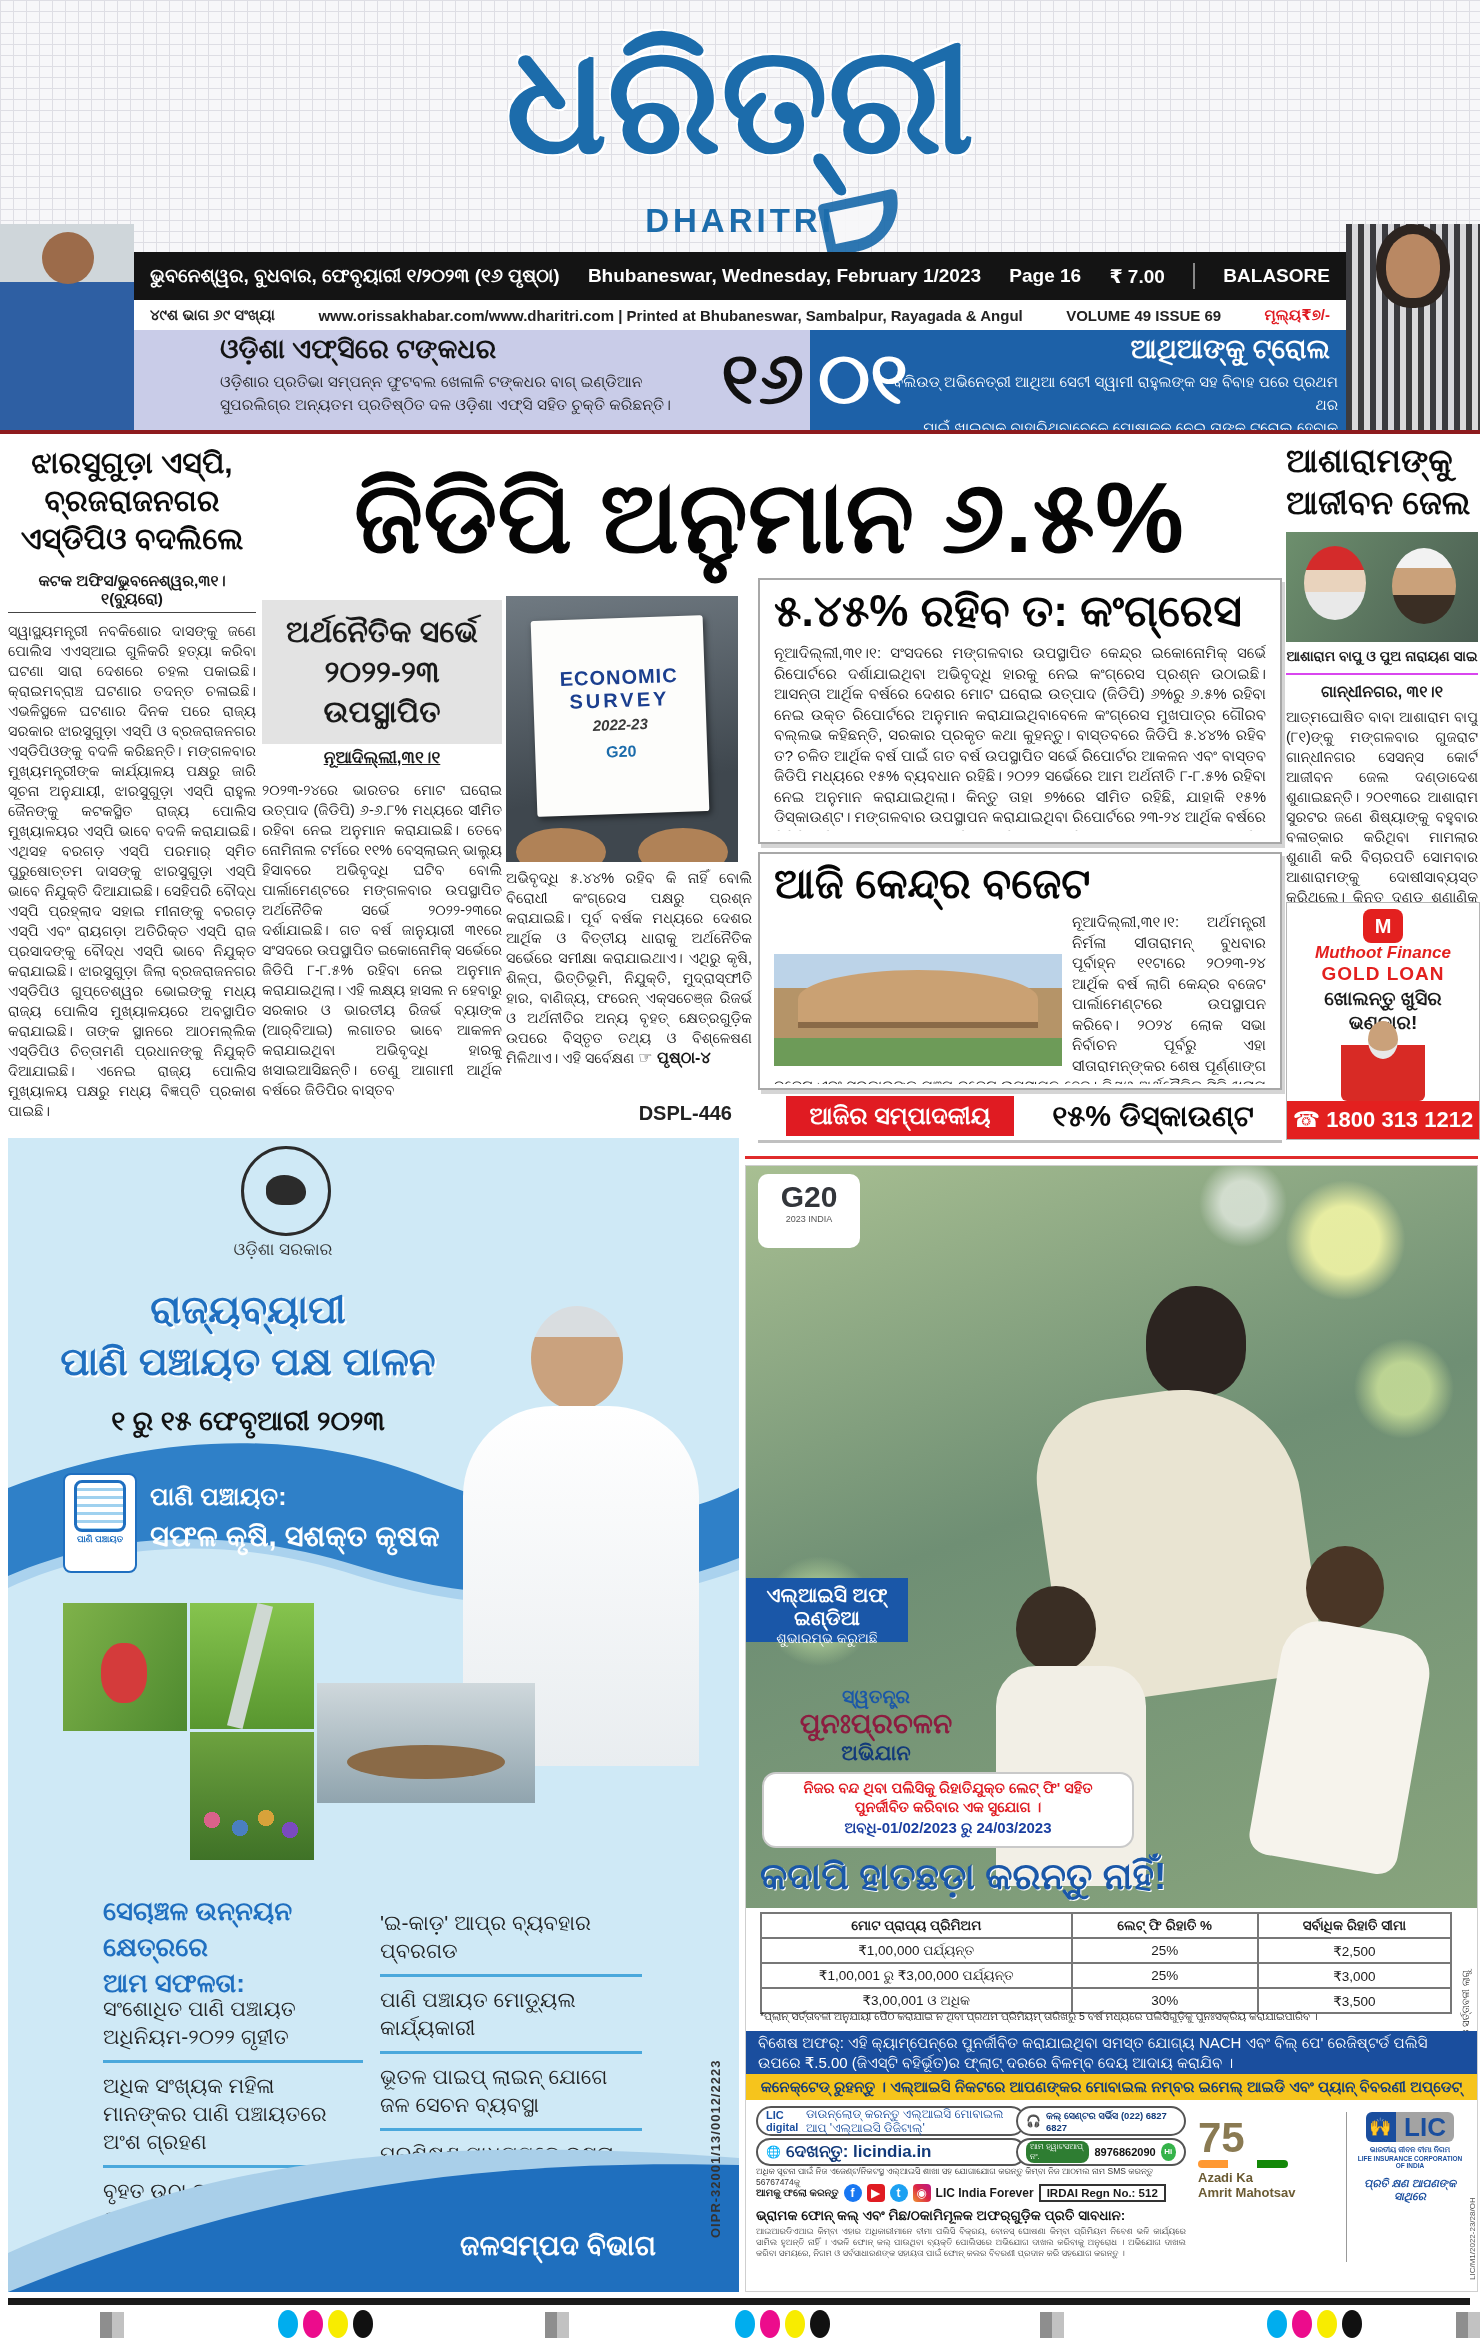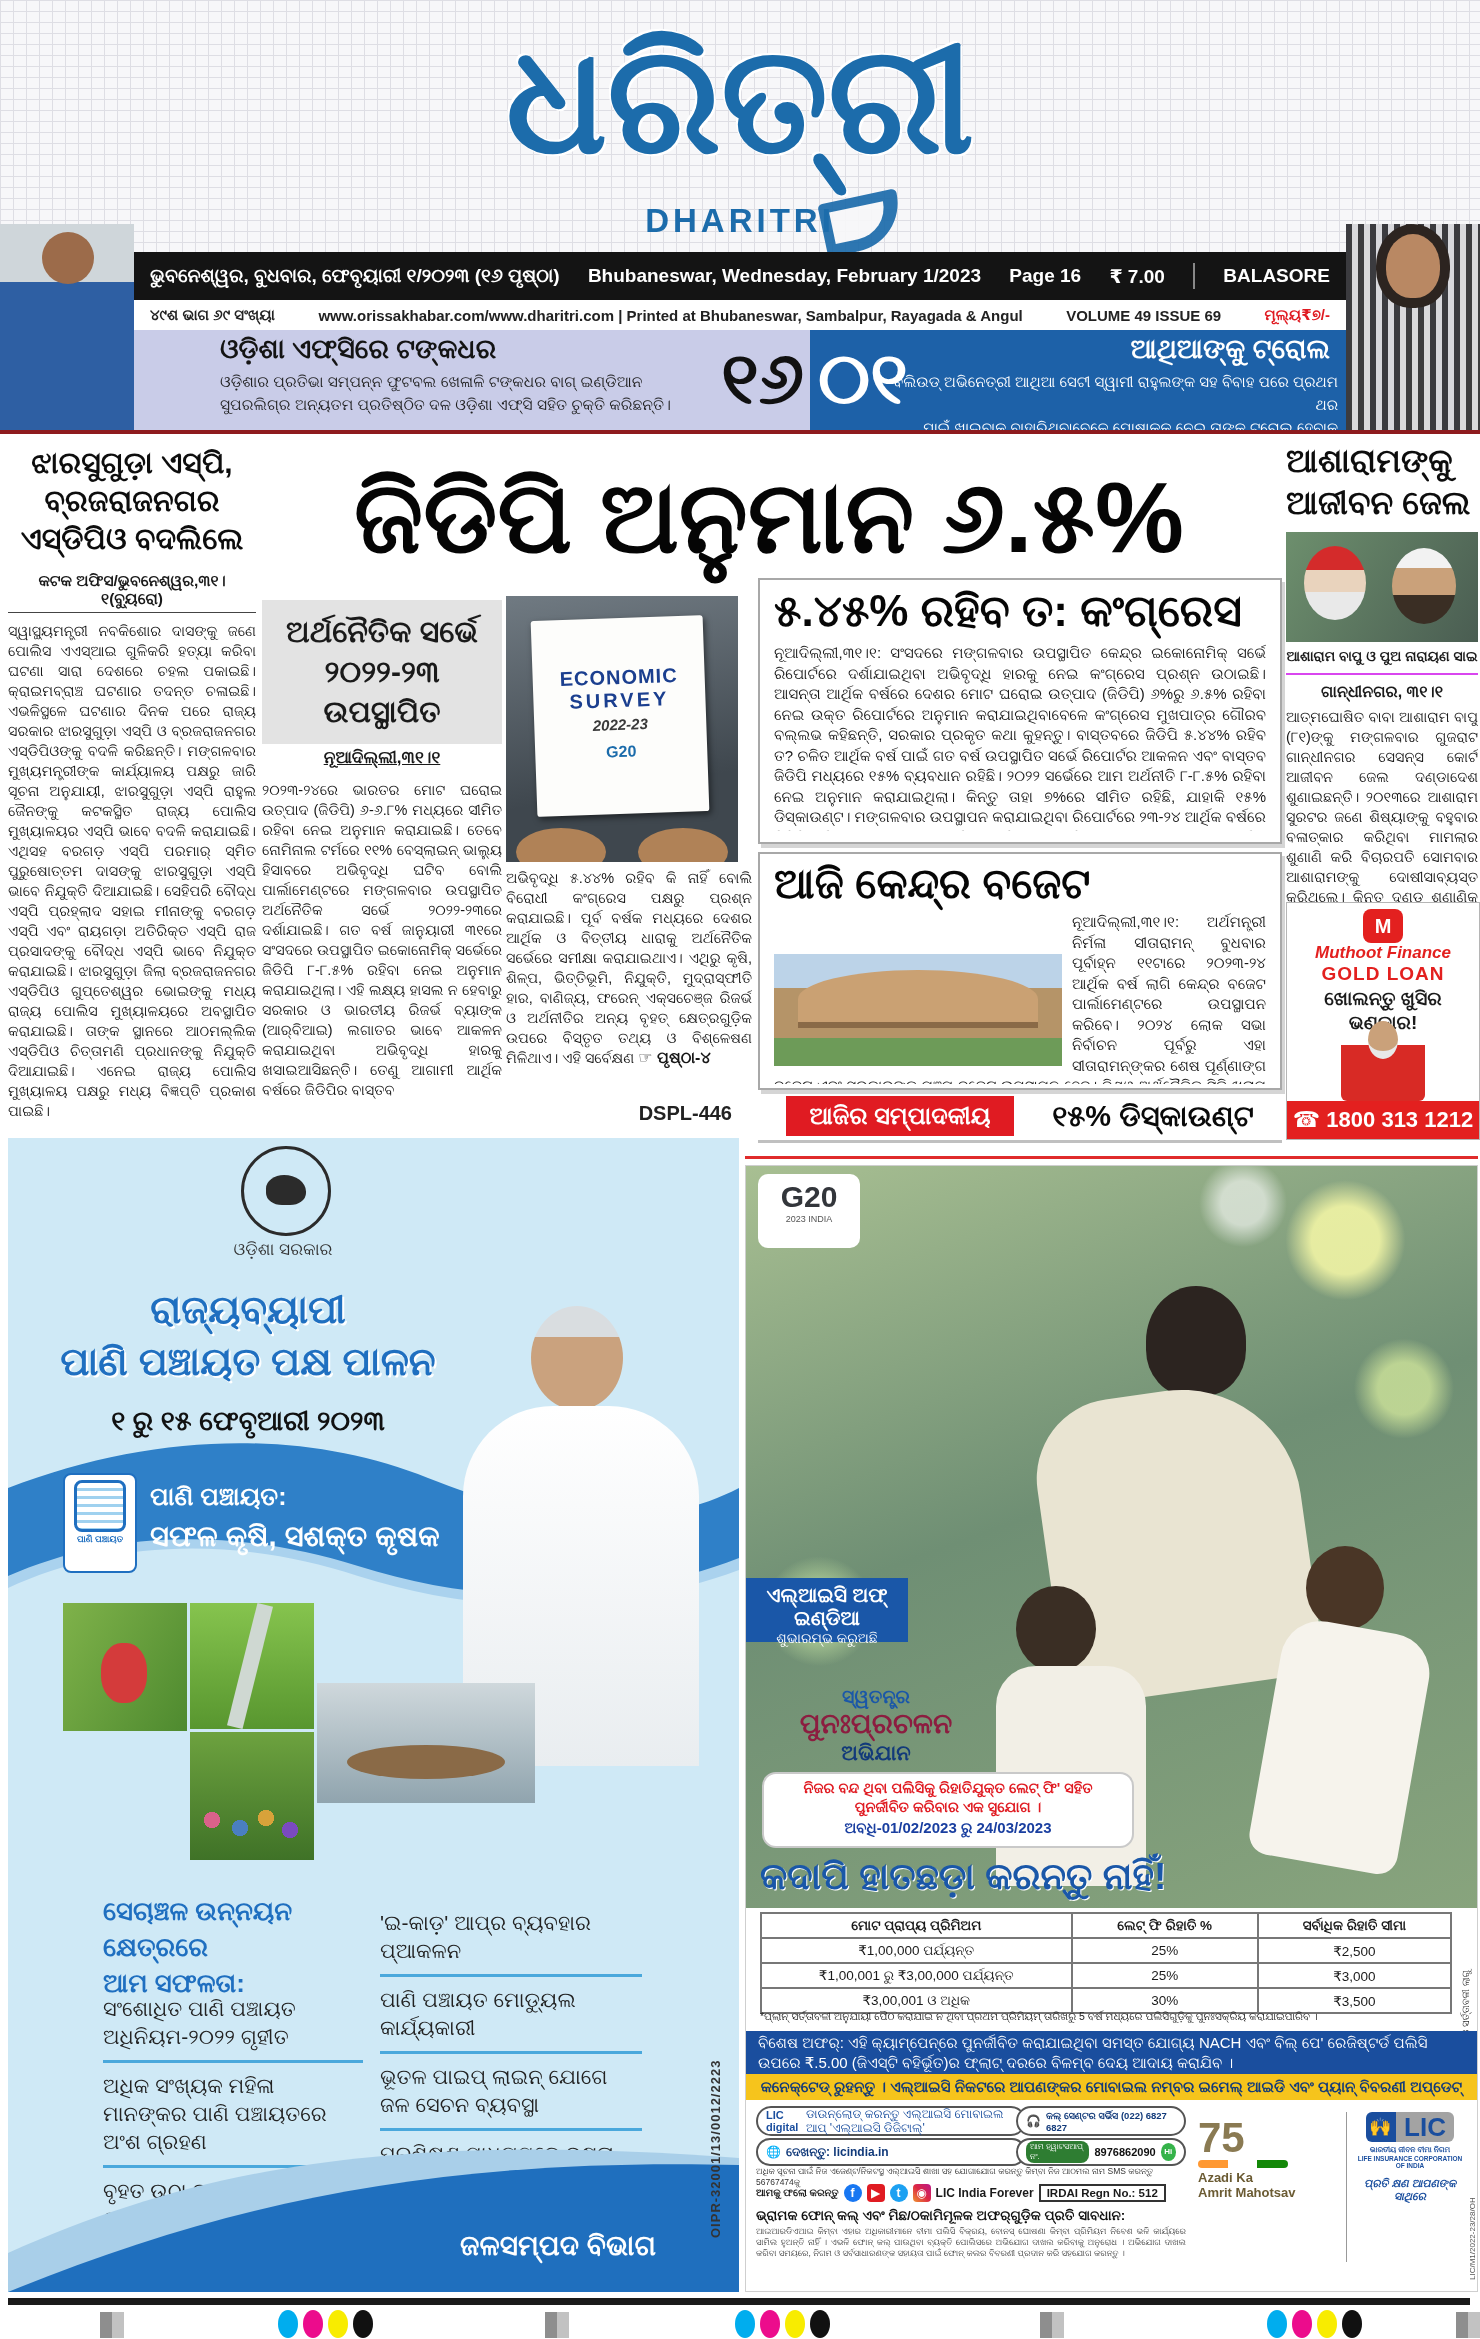--- a/index.html
+++ b/index.html
@@ -212,21 +212,21 @@
 
     <div class="a pre bold" style="left:95px;top:755px;width:260px;font-size:26px;line-height:36px;color:#1f6fc0">ସେଚାଞ୍ଚଳ ଉନ୍ନୟନ କ୍ଷେତ୍ରରେ
 ଆମ ସଫଳତା:</div>
     <div class="a" style="left:95px;top:848px;width:260px">
       <div class="gov-item">ସଂଶୋଧିତ ପାଣି ପଞ୍ଚାୟତ ଅଧିନିୟମ-୨୦୨୨ ଗୃହୀତ</div>
       <div class="gov-item">ଅଧିକ ସଂଖ୍ୟକ ମହିଳା ମାନଙ୍କର ପାଣି ପଞ୍ଚାୟତରେ ଅଂଶ ଗ୍ରହଣ</div>
       <div class="gov-item">ବୃହତ ଉଠା ଜଳସେଚନ ପ୍ରକଳ୍ପରେ ପାଣି ପଞ୍ଚାୟତ ଗଠନ</div>
       <div class="gov-item">ଚଳିତ ବର୍ଷ ୧୪୦୦୦ରୁ ଊର୍ଦ୍ଧ୍ୱ ପାଣି ପଞ୍ଚାୟତ କ୍ରିୟାଶୀଳ</div>
     </div>
     <div class="a" style="left:372px;top:762px;width:262px">
-      <div class="gov-item">'ଇ-କାଡ଼' ଆପ୍‌ର ବ୍ୟବହାର ପ୍ଆକଳନ</div>
+      <div class="gov-item">'ଇ-କାଡ଼' ଆପ୍‌ର ବ୍ୟବହାର ପ୍ବରଗଡ</div>
       <div class="gov-item">ପାଣି ପଞ୍ଚାୟତ ମୋଡ୍ୟୁଲ କାର୍ଯ୍ୟକାରୀ</div>
       <div class="gov-item">ଭୂତଳ ପାଇପ୍ ଲାଇନ୍ ଯୋଗେ ଜଳ ସେଚନ ବ୍ୟବସ୍ଥା</div>
       <div class="gov-item">ପ୍ରଶିକ୍ଷଣ ମାଧ୍ୟମରେ ଦକ୍ଷତା ବୃଦ୍ଧି</div>
       <div class="gov-item">ସହଭାଗୀ ସେଚ ପରିଚାଳନା ଉପରେ ଜାତୀୟ ସ୍ତରୀୟ ପ୍ରଶିକ୍ଷଣ</div>
 
     </div>
 
     <svg class="a" style="left:0;top:965px;width:731px;height:189px" viewBox="0 0 731 189" preserveAspectRatio="none">
       <path d="M0,150 C200,60 400,30 731,55 L731,189 L0,189 Z" fill="#a9cfe9"></path>
       <path d="M0,189 C230,95 440,55 731,62 L731,189 Z" fill="#1f6fbe"></path>
@@ -312,21 +312,21 @@
       <div class="a pill" style="left:10px;top:6px;width:250px;height:26px">
         <span class="bold" style="font-size:11px;color:#1a4e9e">LIC digital</span>
         <span style="font-size:12px;color:#1a4e9e">ଡାଉନ୍‌ଲୋଡ୍ କରନ୍ତୁ ଏଲ୍‌ଆଇସି ମୋବାଇଲ ଆପ୍ 'ଏଲ୍‌ଆଇସି ଡିଜିଟାଲ୍'</span>
       </div>
       <div class="a pill" style="left:270px;top:6px;width:150px;height:26px">
         <span style="font-size:12px">🎧</span>
         <span class="bold" style="font-size:9.5px;color:#123a7a">କଲ୍ ସେଣ୍ଟର ସର୍ଭିସ (022) 6827 6827</span>
       </div>
       <div class="a pill" style="left:10px;top:38px;width:250px;height:24px">
         <span style="font-size:12px">🌐</span>
-        <span class="bold" style="font-size:12px;color:#123a7a">ଦେଖନ୍ତୁ: licindia.in</span>
+        <span class="bold" style="font-size:17px;color:#123a7a">ଦେଖନ୍ତୁ: licindia.in</span>
       </div>
       <div class="a pill" style="left:270px;top:38px;width:150px;height:24px">
         <span style="font-size:8px;background:#2e7d32;color:#fff;border-radius:8px;padding:1px 4px">ଆମ ହ୍ୱାଟସଆପ୍ ନଂ.</span>
         <span class="bold" style="font-size:11px;color:#111">8976862090</span>
         <span class="sicon" style="background:#35b34a;border-radius:50%;font-size:8px">Hi</span>
       </div>
       <div class="a" style="left:10px;top:66px;width:420px;font-size:8.5px;color:#333">ଅଧିକ ସୂଚନା ପାଇଁ ନିଜ ଏଜେଣ୍ଟ/ନିକଟସ୍ଥ ଏଲ୍‌ଆଇସି ଶାଖା ସହ ଯୋଗାଯୋଗ କରନ୍ତୁ କିମ୍ବା ନିଜ ଆଠମଲ ନାମ SMS କରନ୍ତୁ 56767474କୁ</div>
       <div class="a" style="left:10px;top:82px;width:430px;height:22px;display:flex;align-items:center;gap:5px">
         <span class="bold" style="font-size:10px">ଆମକୁ ଫଲୋ କରନ୍ତୁ</span>
         <span class="sicon" style="background:#1877f2;border-radius:50%">f</span>

